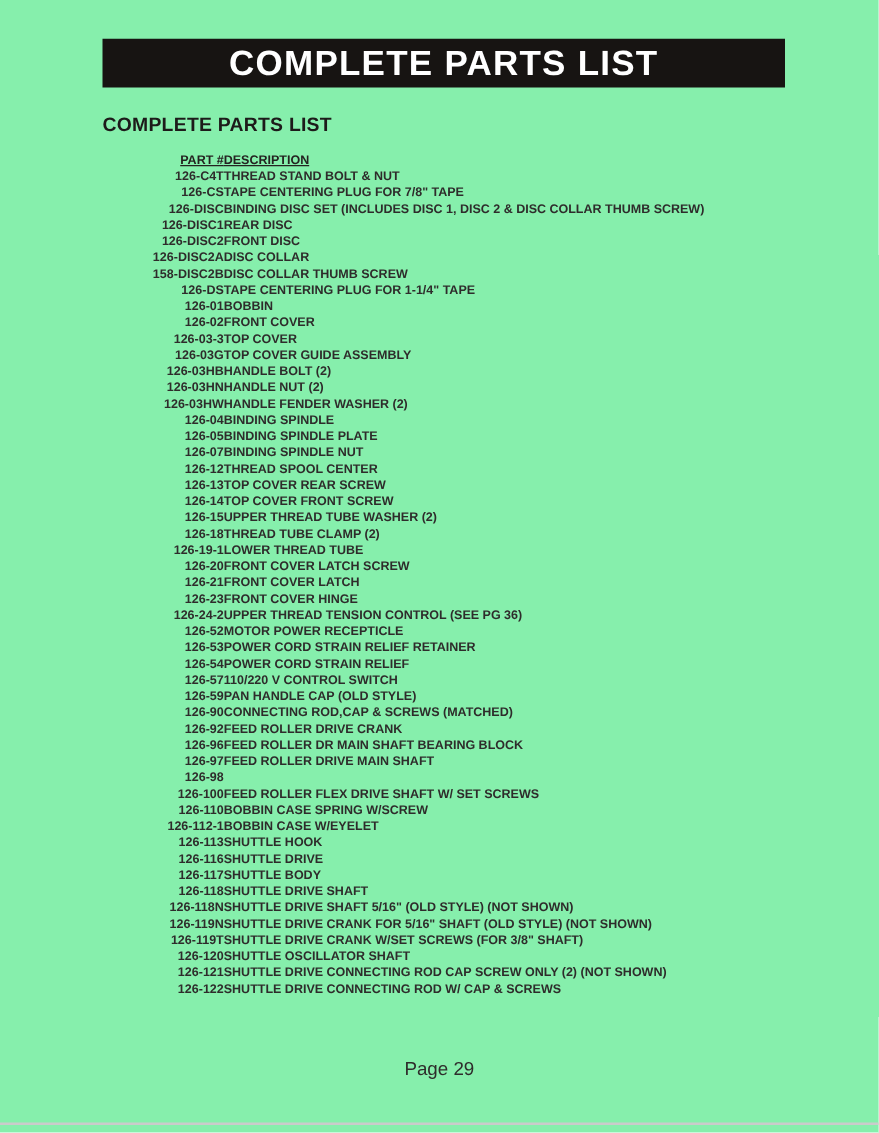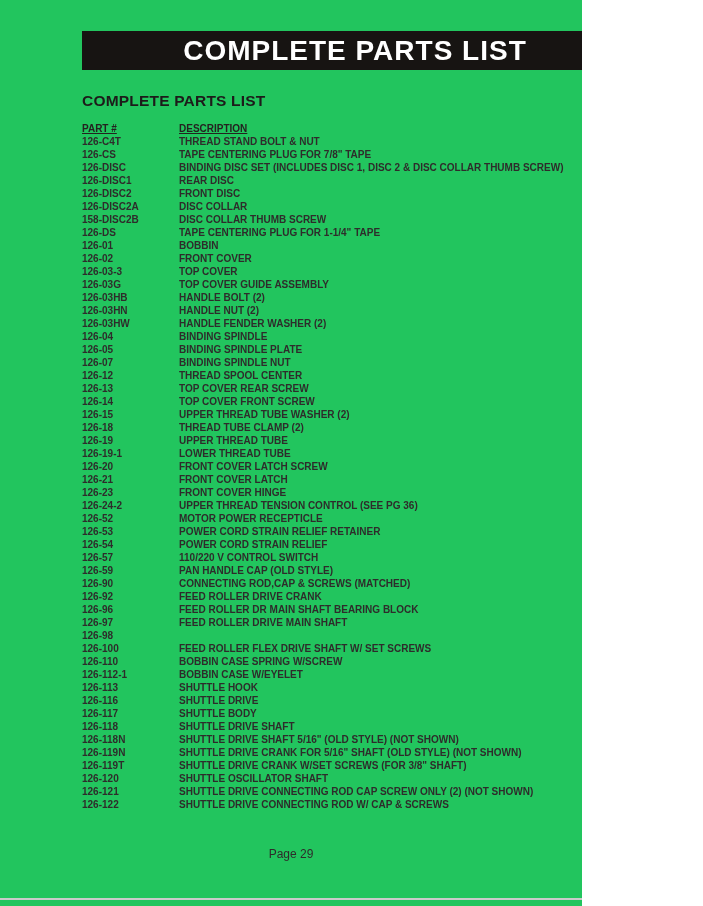--- a/index.html
+++ b/index.html
@@ -2,23 +2,23 @@
 <html><head>
 <meta charset="utf-8">
 <style>
   html, body {
     margin: 0;
     padding: 0;
     background: #ffffff;
   }
   .page {
     position: relative;
-    width: 582px;
+    width: 703px;
     height: 906px;
-    background: #22c55e;
+    background: #86efac;
     font-family: "Liberation Sans", sans-serif;
     overflow: hidden;
   }
   .banner {
     position: absolute;
     left: 82px;
     top: 31px;
     width: 546px;
     height: 39px;
     background: #171412;
@@ -60,31 +60,32 @@
   .prow.header {
     font-weight: bold;
     color: #242220;
   }
   .prow.header .cell-text {
     text-decoration: underline;
   }
   .col-part {
     width: 97px;
     flex: 0 0 97px;
+    text-align: right;
   }
   .col-desc {
     flex: 1 1 auto;
   }
   .page-number {
     position: absolute;
     left: 0;
     top: 847px;
     width: 100%;
     text-align: center;
-    font-size: 12px;
+    font-size: 15px;
     color: #2e2c2b;
   }
   .bottom-edge {
     position: absolute;
     left: 0;
     top: 898px;
     width: 703px;
     height: 2px;
     background: #cbcbcb;
   }
@@ -196,24 +197,20 @@
         </div>
         <div class="prow">
           <span class="col-part">126-15</span>
           <span class="col-desc">UPPER THREAD TUBE WASHER (2)</span>
         </div>
         <div class="prow">
           <span class="col-part">126-18</span>
           <span class="col-desc">THREAD TUBE CLAMP (2)</span>
         </div>
         <div class="prow">
-          <span class="col-part">126-19</span>
-          <span class="col-desc">UPPER THREAD TUBE</span>
-        </div>
-        <div class="prow">
           <span class="col-part">126-19-1</span>
           <span class="col-desc">LOWER THREAD TUBE</span>
         </div>
         <div class="prow">
           <span class="col-part">126-20</span>
           <span class="col-desc">FRONT COVER LATCH SCREW</span>
         </div>
         <div class="prow">
           <span class="col-part">126-21</span>
           <span class="col-desc">FRONT COVER LATCH</span>

